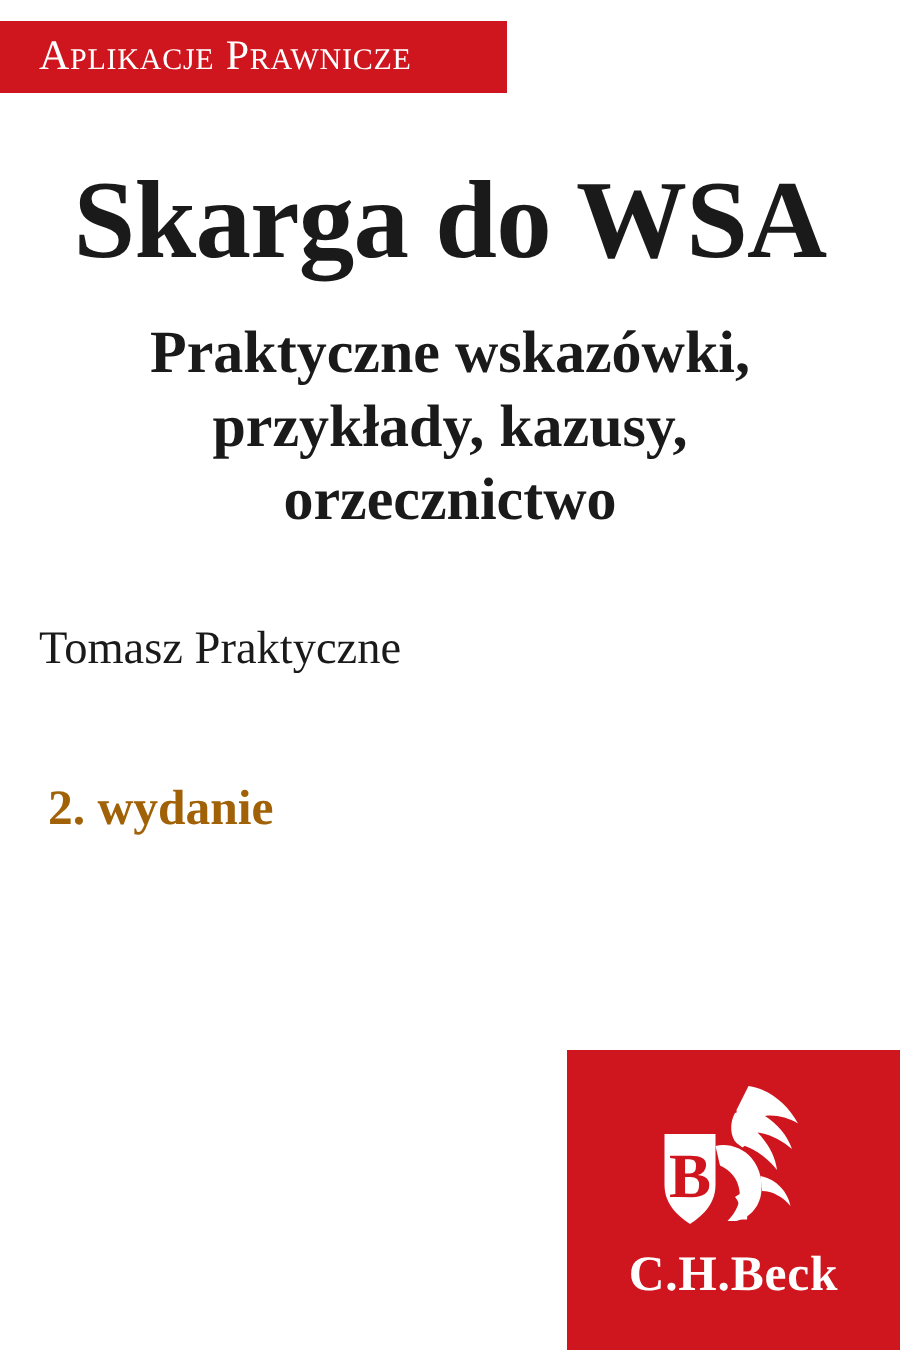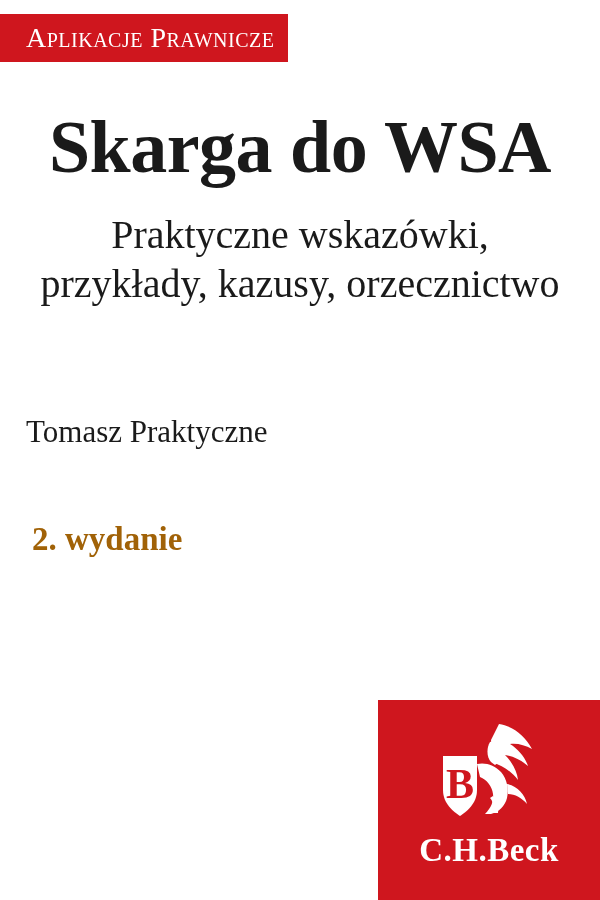--- a/index.html
+++ b/index.html
@@ -18,21 +18,21 @@
     width: 600px;
     height: 900px;
     background: #ffffff;
     box-sizing: border-box;
   }
   
   .series-banner {
     position: absolute;
     left: 0;
     top: 14px;
-    width: 288px;
+    width: 338px;
     height: 48px;
     background: #cf161e;
     display: flex;
     align-items: center;
     box-sizing: border-box;
     padding-left: 26px;
   }
   .series-banner .series-text {
     color: #ffffff;
     font-family: "Liberation Serif", serif;
@@ -56,21 +56,21 @@
     font-size: 74px;
     font-weight: bold;
     color: #1a1a1a;
     line-height: 1.02;
     margin: 0;
     letter-spacing: -0.5px;
   }
   .subtitle {
     font-family: "Liberation Serif", serif;
     font-size: 40px;
-    font-weight: normal;
+    font-weight: bold;
     color: #1a1a1a;
     line-height: 1.22;
     margin: 26px 0 0 0;
     max-width: 552px;
   }
   .author {
     position: absolute;
     left: 26px;
     top: 415px;
     font-family: "Liberation Serif", serif;

